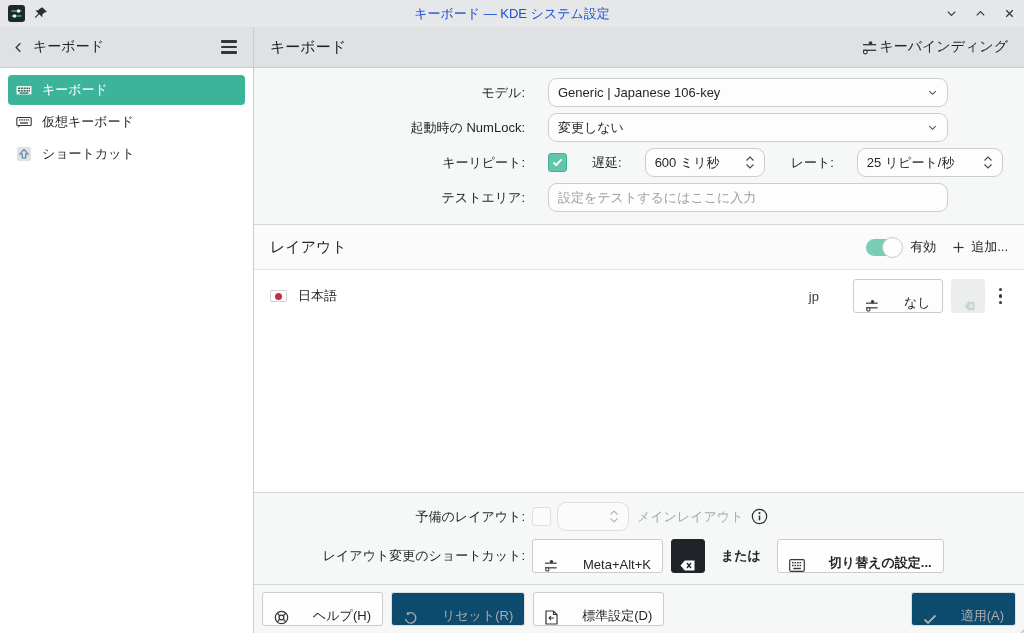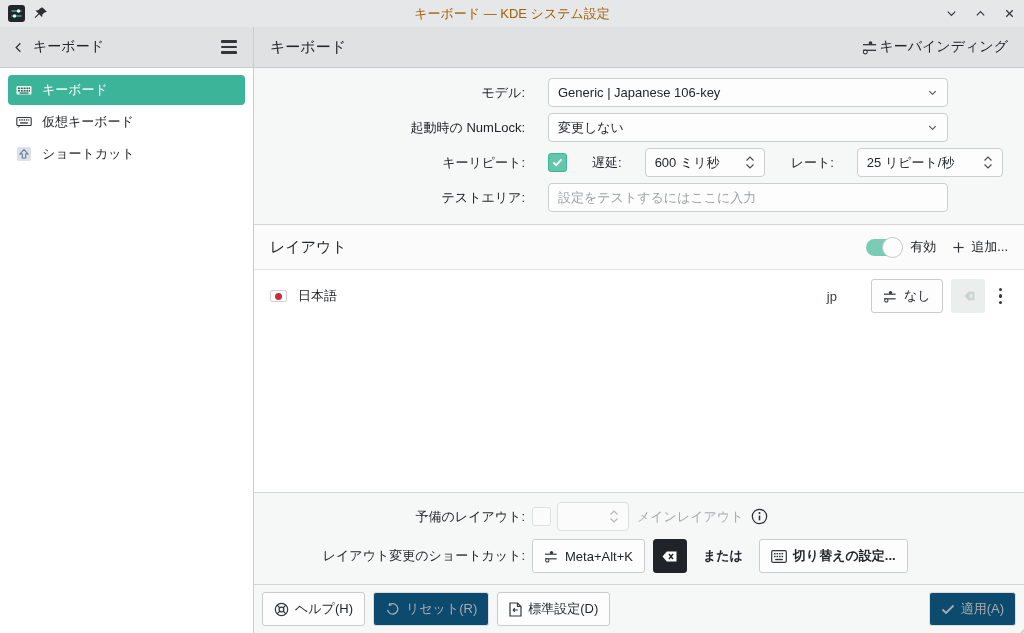--- a/index.html
+++ b/index.html
@@ -10,21 +10,21 @@
   }
   .window { width:1024px; height:633px; display:flex; flex-direction:column; position:relative; }
 
   
   .titlebar {
     height:27px; background:#e6e7e8; display:flex; align-items:center;
     padding:0 8px; position:relative; flex:0 0 auto;
   }
   .tb-left { display:flex; align-items:center; gap:8px; }
   .tb-title {
-    position:absolute; left:0; right:0; text-align:center; font-size:13px; color:#a16207;
+    position:absolute; left:0; right:0; text-align:center; font-size:13px; color:#1d4ed8;
     pointer-events:none;
   }
   .tb-controls { margin-left:auto; display:flex; align-items:center; gap:16px; z-index:2; }
   .tb-controls svg { display:block; }
   .appicon {
     width:17px; height:17px; background:#22262a; border-radius:3px;
     display:flex; align-items:center; justify-content:center;
   }
 
   
@@ -54,21 +54,21 @@
     display:flex; align-items:center; padding:0 16px; flex:0 0 auto;
   }
   .page-title { font-size:15px; }
   .kb-btn { margin-left:auto; display:flex; align-items:center; font-size:14px; cursor:pointer;justify-content:space-between; }
 
   
   .form-section { background:#f6f7f7; padding:10px 16px 12px 0; display:flex; flex-direction:column; gap:6px; }
   .form-row { display:flex; align-items:center;gap:16px; }
   .form-label { width:278px; flex:0 0 278px; text-align:right; padding-right:7px; }
   .combo, .txtinput, .spin {
-    background:#fdfdfd; border:1px solid #cbcdce; border-radius:4px; height:29px;
+    background:#fdfdfd; border:1px solid #cbcdce; border-radius:9px; height:29px;
     display:flex; align-items:center; padding:0 9px;
   }
   .combo { width:400px; }
   .combo .combo-value { flex:1; }
   .txtinput { width:400px; color:#9da1a3; }
   .txtinput input { border:none; outline:none; background:transparent; width:100%; font:inherit; color:#15803d; }
   .txtinput input::placeholder { color:#9da1a3; opacity:1; }
   .spin { gap:6px; }
   .spin .spin-arrows { margin-left:auto; display:flex; flex-direction:column; gap:1px; }
   .spin-delay { width:120px; }
@@ -105,21 +105,21 @@
   .flag::after {
     content:""; position:absolute; left:50%; top:50%; width:7px; height:7px; margin:-3.5px 0 0 -3.5px;
     border-radius:50%; background:#ca2d3f;
   }
   .layout-name { padding-left:11px; }
   .layout-right { margin-left:auto; display:flex; align-items:center; gap:8px; }
   .layout-code { color:#3a3e42; padding-right:26px; }
 
   .btn {
     background:#fdfdfd; border:1px solid #c9cbcc; border-radius:3px; height:34px;
-    display:flex; align-items:center; gap:6px; padding:0 11px; cursor:pointer; font-size:13px;
+    display:flex; align-items:flex-end; gap:24px; padding:0 11px; cursor:pointer; font-size:13px;
   }
   .btn.square { width:34px; justify-content:center; padding:0; }
   .btn.disabled { background:#0c4a6e; border-color:#dcdedf; color:#aaadaf; cursor:default; }
   .btn.flat-disabled { background:#eceded; border-color:#eceded; }
   .btn.dark { background:#202428; border-color:#202428; color:#fff; }
   .dots { display:flex; flex-direction:column; gap:3px; padding:6px; cursor:pointer; }
   .dots i { width:3.5px; height:3.5px; border-radius:50%; background:#33373b; }
 
   
   .bottom-section {

